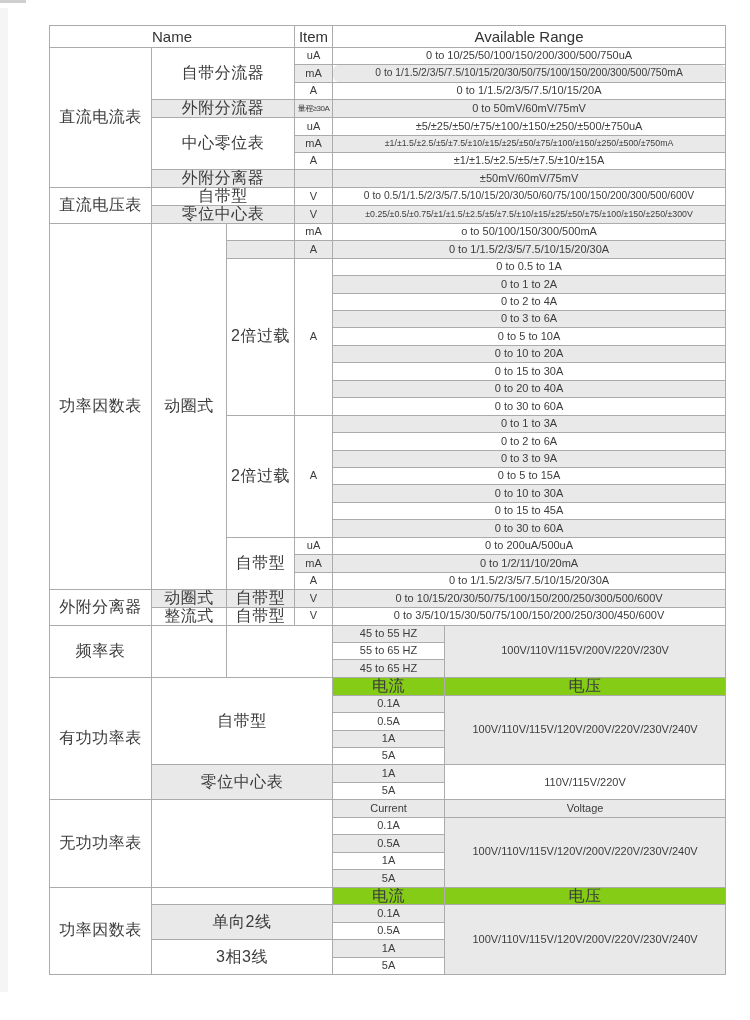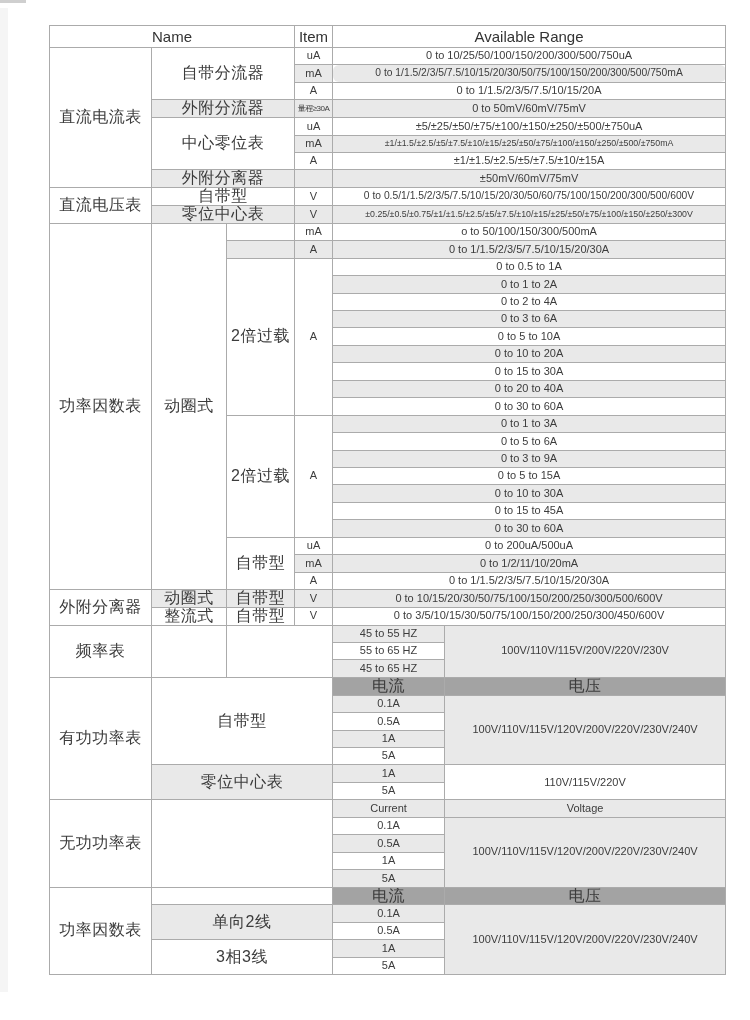--- a/index.html
+++ b/index.html
@@ -16,21 +16,21 @@
   }
   td{
     border:1px solid #ababab;text-align:center;vertical-align:middle;
     padding:0 1px;font-size:11px;line-height:1.05;overflow:hidden;white-space:nowrap;
   }
   thead tr{height:22px;}
   tbody tr{height:17.45px;}
   .hd{font-size:15px;color:#333;}
   .ch{font-size:16px;letter-spacing:0.5px;}
   .g{background:#e9e9e9;}
-  .lt{background:#a3a3a3;}
+  .lt{background:#84cc16;}
   .s10{font-size:10.3px;border-radius:6px;}
   .xs{font-size:8.8px;margin-top:32px;}
   .tiny{font-size:8px;letter-spacing:-0.5px;margin-top:38px;}
 </style>
 </head>
 <body>
 
 <div class="edge-strip"></div>
 <div class="corner-mark"></div>
 
@@ -143,21 +143,21 @@
         </tr>
     <tr>
           <td colspan="2">0 to 30 to 60A</td>
         </tr>
     <tr>
       <td rowspan="7" class="ch">2倍过载</td>
       <td rowspan="7">A</td>
       <td colspan="2" class="g">0 to 1 to 3A</td>
     </tr>
     <tr>
-          <td colspan="2">0 to 5 to 6A</td>
+          <td colspan="2">0 to 2 to 6A</td>
         </tr>
     <tr>
           <td colspan="2" class="g">0 to 3 to 9A</td>
         </tr>
     <tr>
           <td colspan="2">0 to 5 to 15A</td>
         </tr>
     <tr>
           <td colspan="2" class="g">0 to 10 to 30A</td>
         </tr>

